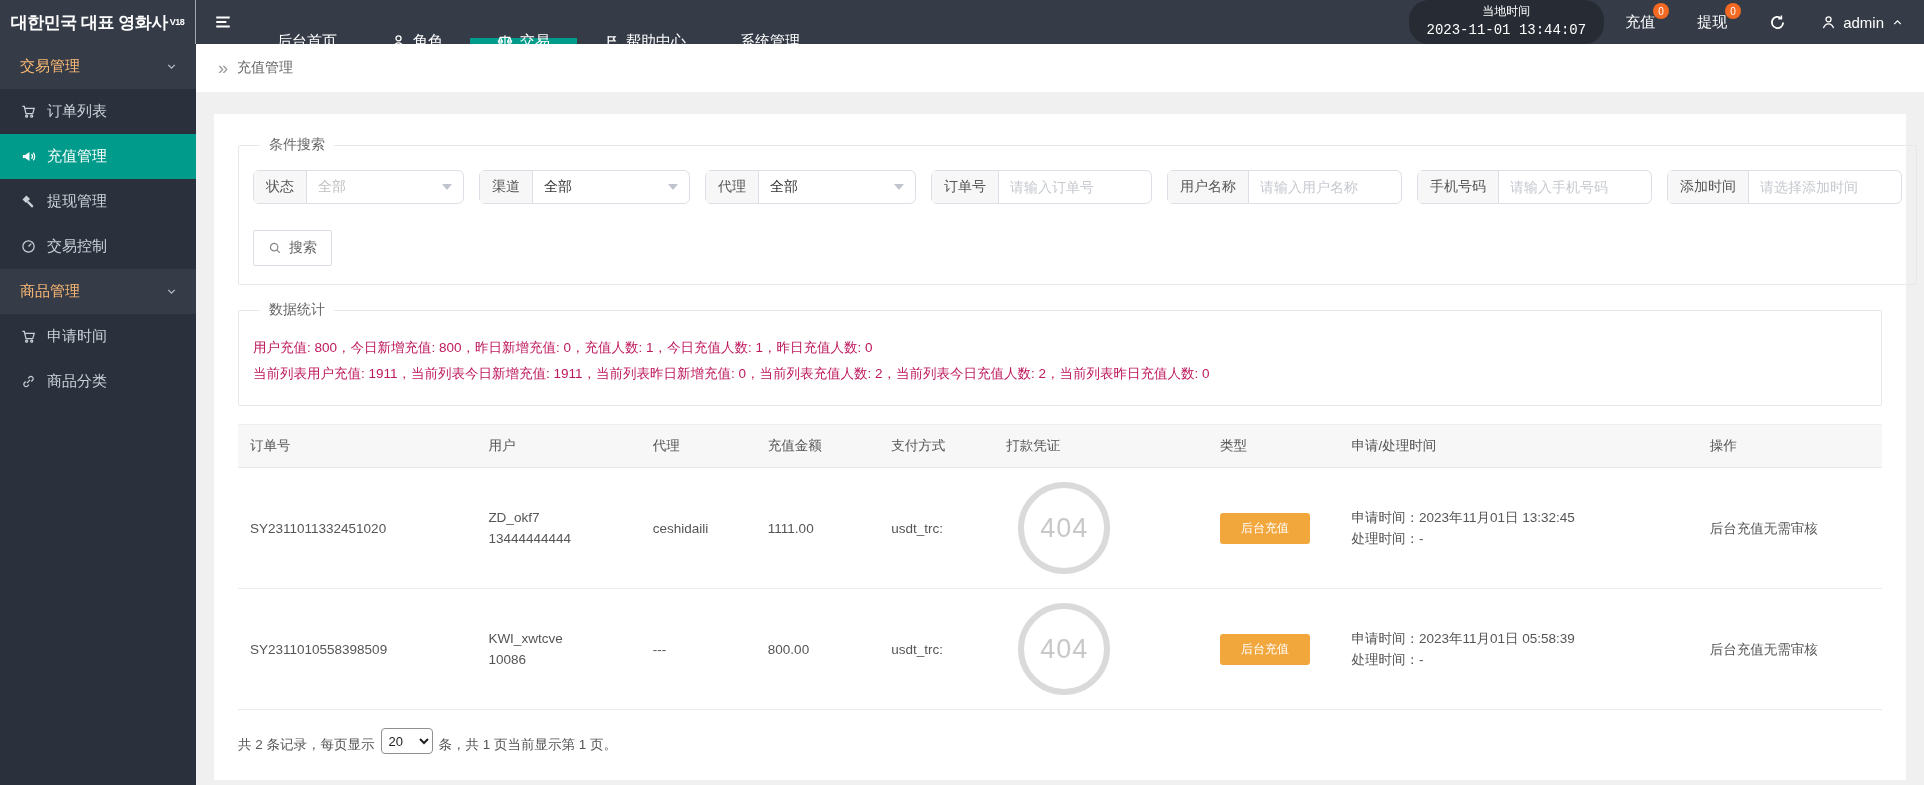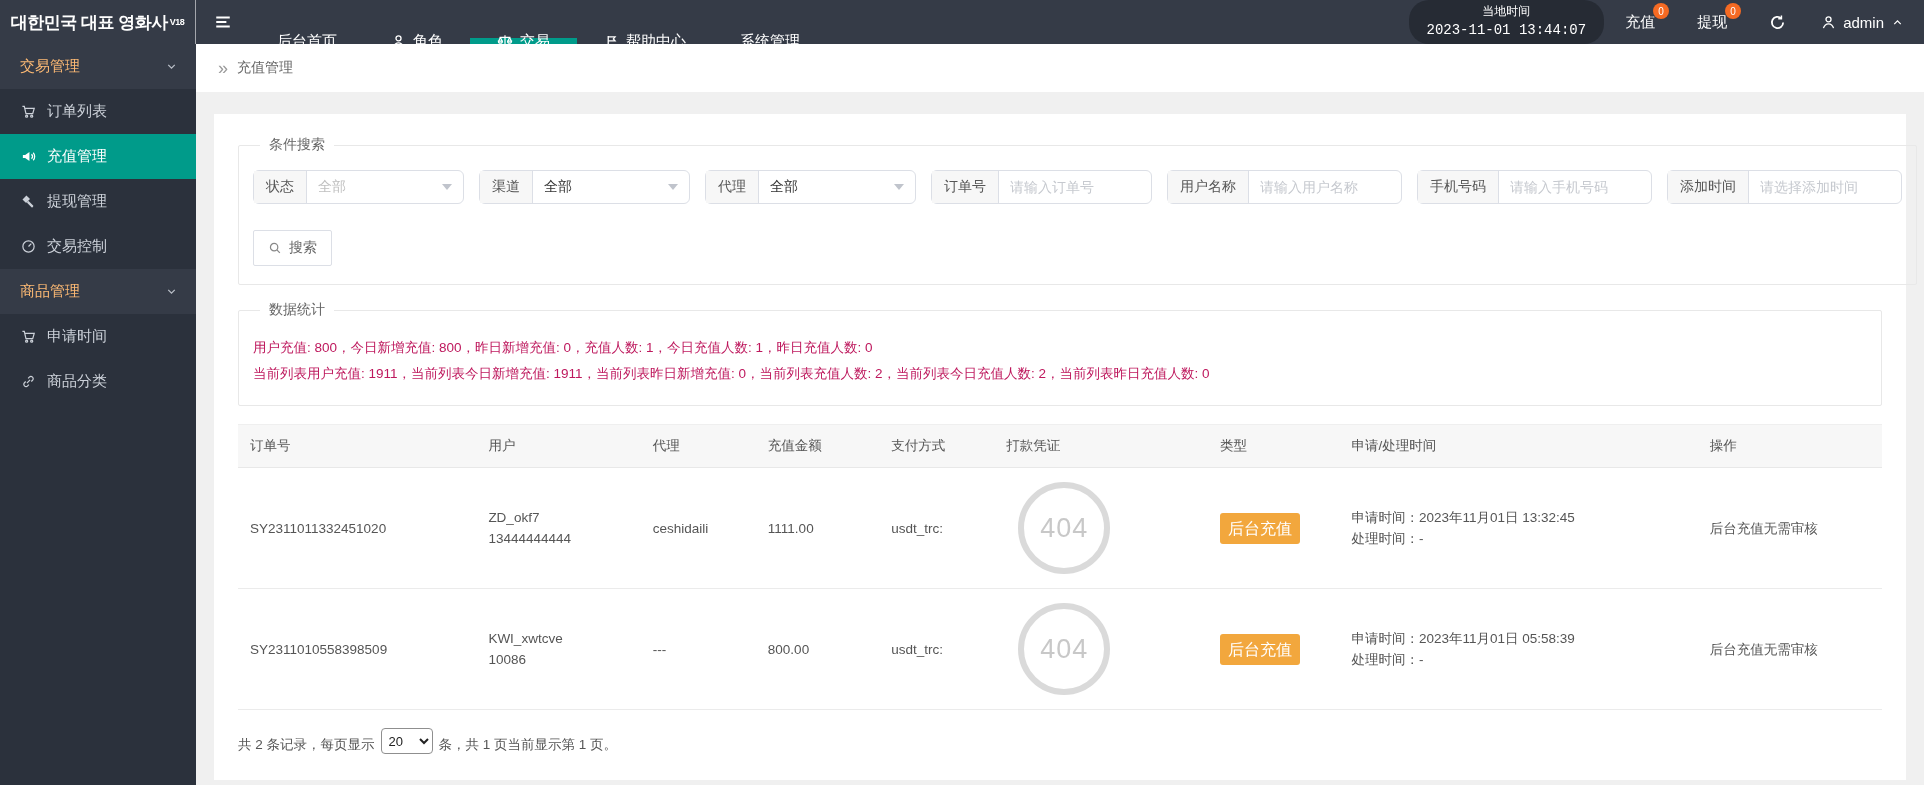--- a/index.html
+++ b/index.html
@@ -73,22 +73,22 @@
   .stat-line { color:#be185d; font-size:13.5px; line-height:26px; white-space:nowrap; }
 
   table.grid { width:100%; border-collapse:collapse; table-layout:fixed; margin-top:18px; }
   .grid th { background:#f7f7f7; text-align:left; font-weight:normal; color:#555;
     font-size:13.5px; padding:12px; border-top:1px solid #efefef; border-bottom:1px solid #e8e8e8; }
   .grid td { padding:14px 12px; color:#555; font-size:13.5px; line-height:21px;
     border-bottom:1px solid #ebebeb; vertical-align:middle; word-break:break-all; }
   .img404 { width:92px; height:92px; border:6px solid #dadada; border-radius:50%;
     display:flex; align-items:center; justify-content:center;
     color:#c8c8c8; font-size:27px; letter-spacing:1px; margin-left:12px; }
-  .type-badge { display:inline-block; background:#f2a73d; color:#fff; font-size:16px;
-    padding:5px 8px; border-radius:3px; }
+  .type-badge { display:inline-block; background:#f2a73d; color:#fff; font-size:12px;
+    padding:5px 21px; border-radius:3px; }
 
   .pager { margin-top:18px; display:flex; align-items:flex-end; gap:6px;
     color:#555; font-size:13.5px; }
   .pager select { height:26px; min-width:52px; border:1px solid #8f8f8f;
     border-radius:4px; font-size:13px; padding:0 3px; background:#fff; color:#222; }
 </style>
 </head>
 <body>
 
 <div class="header">

